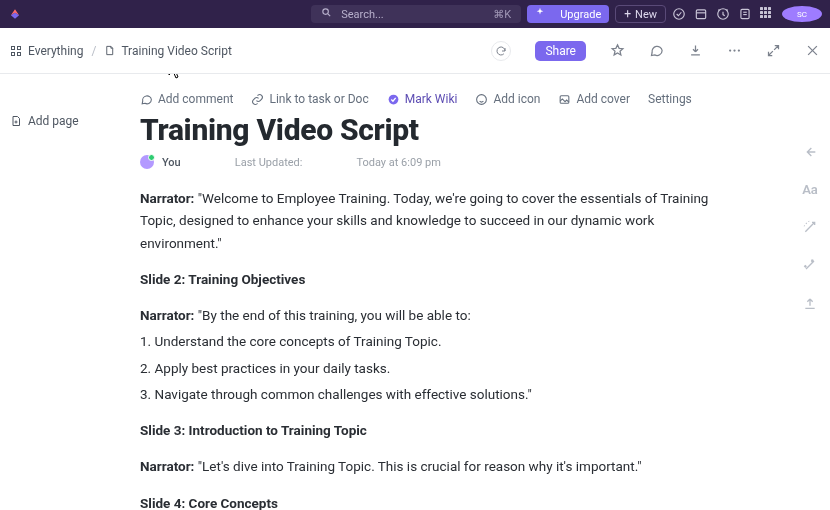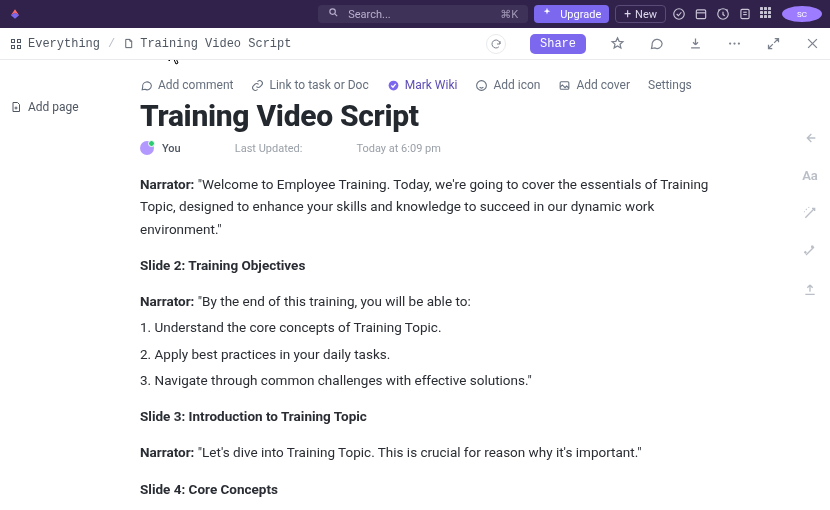--- a/index.html
+++ b/index.html
@@ -41,21 +41,21 @@
     .search-wrap .kbd { margin-left: auto; opacity: 0.8; }
     .upgrade-btn {
       background: #7b68ee;
       color: #fff;
       border-radius: 4px;
       height: 18px;
       padding: 0 8px;
       display: flex;
       align-items: center;
       font-size: 11px;
-      gap: 4px;
+      gap: 11px;
     }
     .new-btn {
       background: transparent;
       border: 1px solid #5a4a78;
       color: #ddd7ec;
       border-radius: 4px;
       height: 18px;
       padding: 0 8px;
       display: flex;
       align-items: center;
@@ -76,29 +76,28 @@
       width: 40px; height: 16px;
       border-radius: 50%;
       background: #9e7cff;
       color: #fff;
       display: flex; align-items: center; justify-content: center;
       font-size: 8px;
     }
 
     
     .secondbar {
-      height: 32px;
+      height: 46px;
       border-bottom: 1px solid #e8eaed;
       display: flex;
       align-items: center;
       padding: 0 10px;
       color: #4f5762;
       gap: 8px;
       font-size: 12px;
-      font-family: Liberation Mono, monospace;
     }
     .crumb { display: flex; align-items: center; gap: 6px; }
     .crumb-sep { color: #b9bec7; }
     .sec-spacer { flex: 1; }
     .sec-actions { display: flex; align-items: center; gap: 24px; }
     .refresh-chip {
       border: 1px solid #e8eaed;
       border-radius: 999px;
       width: 20px; height: 20px;
       display: flex; align-items: center; justify-content: center;

